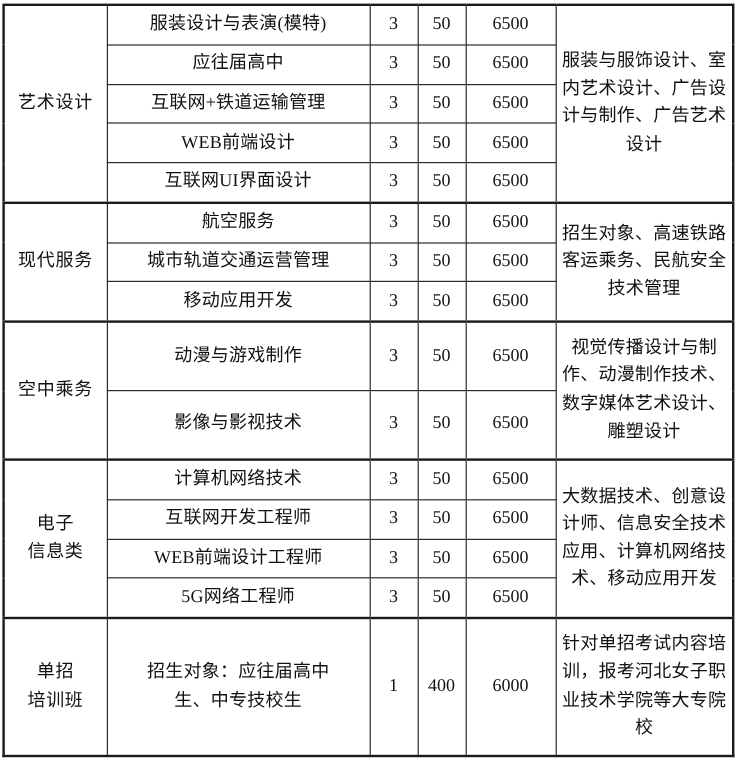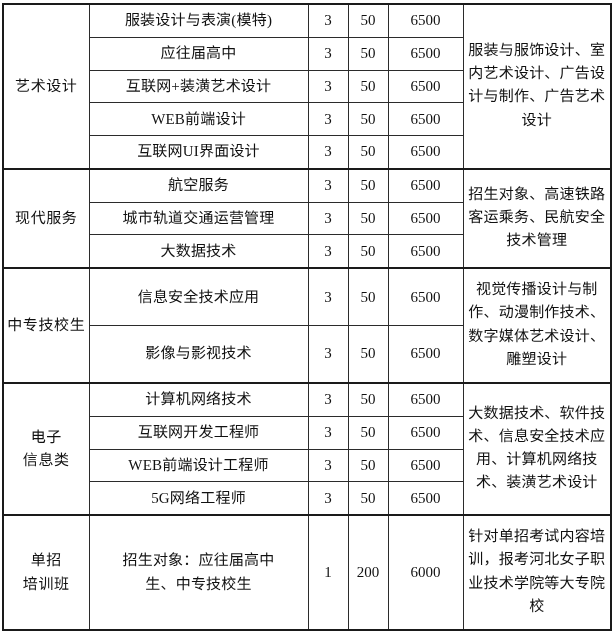--- a/index.html
+++ b/index.html
@@ -73,21 +73,20 @@
   td.cell-num {
     font-size: 14px;
     font-family: "Liberation Serif", "DejaVu Serif", serif;
   }
 
   td.cell-desc {
     font-size: 14.5px;
     line-height: 1.75;
     letter-spacing: 0.2px;
     padding: 4px 5px;
-    font-family: Liberation Mono, monospace;
   }
 
   
   tr.section-start > td {
     border-top: 2px solid #1a1a1a;
   }
 </style>
 </head>
 <body>
 
@@ -112,21 +111,21 @@
           <td class="cell-num">6500</td>
           <td class="cell-desc" rowspan="5">服装与服饰设计、室内艺术设计、广告设计与制作、广告艺术设计</td>
         </tr>
         <tr>
           <td class="cell-major">应往届高中</td>
           <td class="cell-num">3</td>
           <td class="cell-num">50</td>
           <td class="cell-num">6500</td>
         </tr>
         <tr>
-          <td class="cell-major">互联网+装潢艺术设计</td>
+          <td class="cell-major">互联网+铁道运输管理</td>
           <td class="cell-num">3</td>
           <td class="cell-num">50</td>
           <td class="cell-num">6500</td>
         </tr>
         <tr>
           <td class="cell-major">WEB前端设计</td>
           <td class="cell-num">3</td>
           <td class="cell-num">50</td>
           <td class="cell-num">6500</td>
         </tr>
@@ -146,51 +145,51 @@
           <td class="cell-num">6500</td>
           <td class="cell-desc" rowspan="3">招生对象、高速铁路客运乘务、民航安全技术管理</td>
         </tr>
         <tr>
           <td class="cell-major">城市轨道交通运营管理</td>
           <td class="cell-num">3</td>
           <td class="cell-num">50</td>
           <td class="cell-num">6500</td>
         </tr>
         <tr>
-          <td class="cell-major">大数据技术</td>
+          <td class="cell-major">移动应用开发</td>
           <td class="cell-num">3</td>
           <td class="cell-num">50</td>
           <td class="cell-num">6500</td>
         </tr>
         <tr class="section-start">
           <td class="cell-category" rowspan="2">
-            <span class="cat-line">中专技校生</span>
-          </td>
-          <td class="cell-major">信息安全技术应用</td>
+            <span class="cat-line">空中乘务</span>
+          </td>
+          <td class="cell-major">动漫与游戏制作</td>
           <td class="cell-num">3</td>
           <td class="cell-num">50</td>
           <td class="cell-num">6500</td>
           <td class="cell-desc" rowspan="2">视觉传播设计与制作、动漫制作技术、数字媒体艺术设计、雕塑设计</td>
         </tr>
         <tr>
           <td class="cell-major">影像与影视技术</td>
           <td class="cell-num">3</td>
           <td class="cell-num">50</td>
           <td class="cell-num">6500</td>
         </tr>
         <tr class="section-start">
           <td class="cell-category" rowspan="4">
             <span class="cat-line">电子</span>
             <span class="cat-line">信息类</span>
           </td>
           <td class="cell-major">计算机网络技术</td>
           <td class="cell-num">3</td>
           <td class="cell-num">50</td>
           <td class="cell-num">6500</td>
-          <td class="cell-desc" rowspan="4">大数据技术、软件技术、信息安全技术应用、计算机网络技术、装潢艺术设计</td>
+          <td class="cell-desc" rowspan="4">大数据技术、创意设计师、信息安全技术应用、计算机网络技术、移动应用开发</td>
         </tr>
         <tr>
           <td class="cell-major">互联网开发工程师</td>
           <td class="cell-num">3</td>
           <td class="cell-num">50</td>
           <td class="cell-num">6500</td>
         </tr>
         <tr>
           <td class="cell-major">WEB前端设计工程师</td>
           <td class="cell-num">3</td>
@@ -206,19 +205,19 @@
         <tr class="section-start">
           <td class="cell-category" rowspan="1">
             <span class="cat-line">单招</span>
             <span class="cat-line">培训班</span>
           </td>
           <td class="cell-major">
             <span class="major-line">招生对象：应往届高中</span>
             <span class="major-line">生、中专技校生</span>
           </td>
           <td class="cell-num">1</td>
-          <td class="cell-num">200</td>
+          <td class="cell-num">400</td>
           <td class="cell-num">6000</td>
           <td class="cell-desc" rowspan="1">针对单招考试内容培训，报考河北女子职业技术学院等大专院校</td>
         </tr>
       </tbody>
   </table>
 </div>
 
 </body></html>

